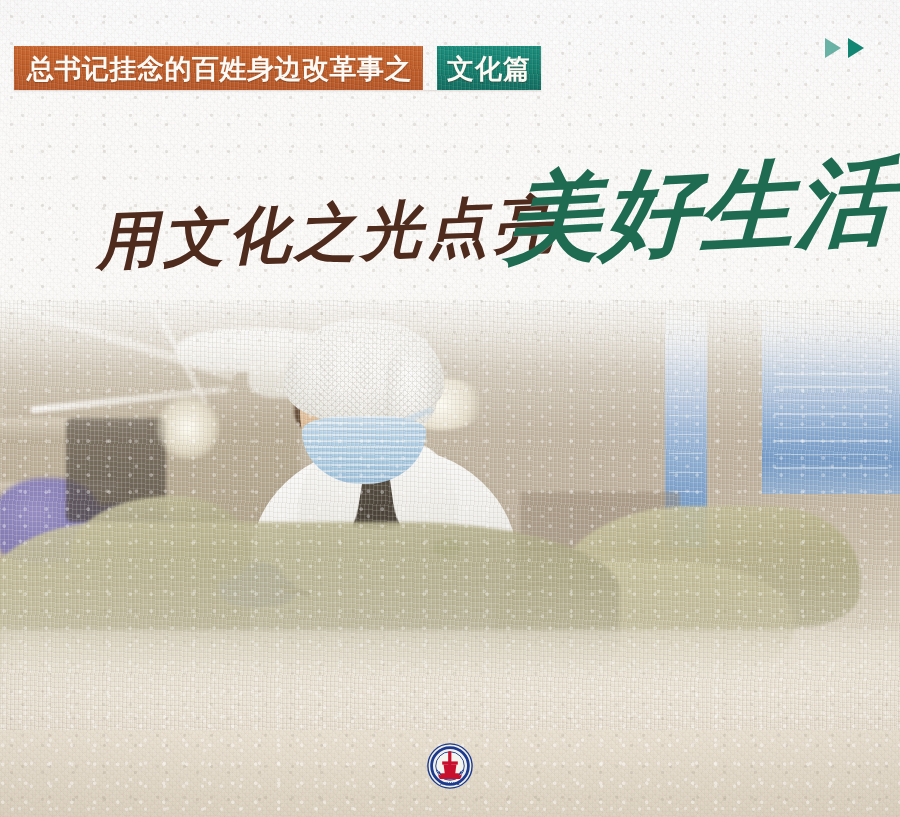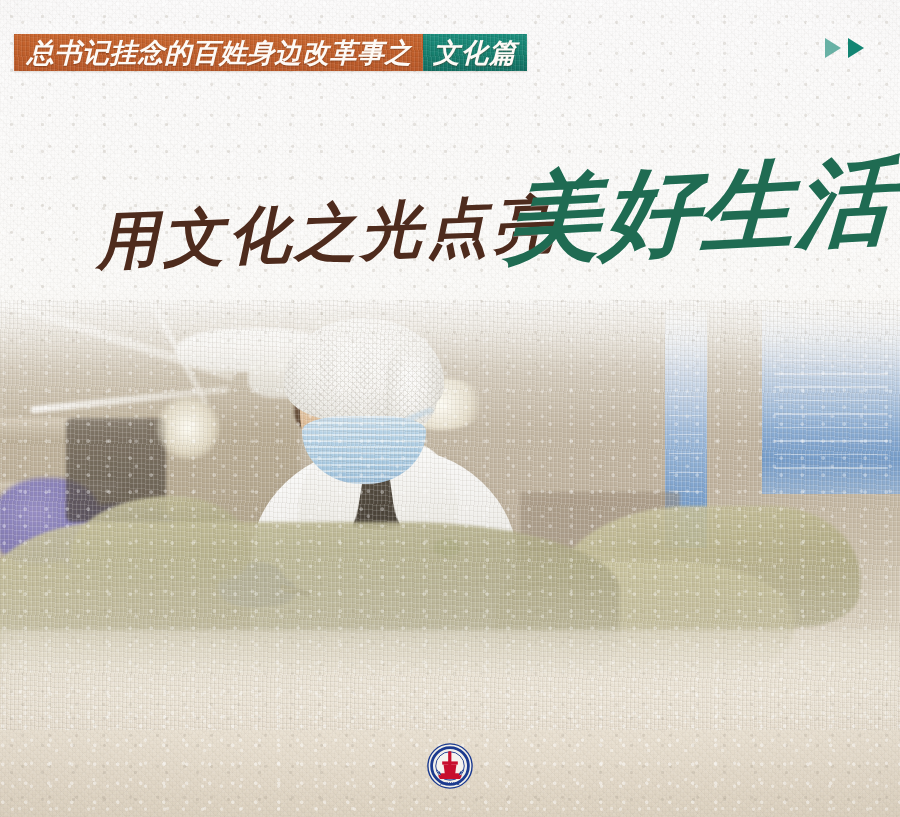--- a/index.html
+++ b/index.html
@@ -37,32 +37,32 @@
       radial-gradient(circle at 53% 88%, rgba(255,255,255,.45) 0 1.3px, rgba(255,255,255,0) 2px);
     background-size:23px 19px,31px 27px,19px 23px,27px 31px,37px 29px;
     opacity:.85;
   }
   .vignette{
     background:radial-gradient(ellipse 118% 95% at 50% 42%, rgba(255,255,255,0) 55%, rgba(120,106,88,.12) 100%);
   }
 
   
   #banner{
-    position:absolute;left:14px;top:34px;height:37px;display:flex;align-items:stretch;
+    position:absolute;left:14px;top:46px;height:44px;display:flex;align-items:stretch;
     box-shadow:0 1px 2px rgba(90,60,40,.18);
-    font-style:italic;
   }
   .bn-seg{display:flex;align-items:center;justify-content:center;position:relative;overflow:hidden;}
   .bn-main{
     background:linear-gradient(180deg,#c9662f 0%,#c05f2b 48%,#b8592a 100%);
     padding:0 11px 0 13px;
   }
   .bn-sub{
     background:linear-gradient(180deg,#1c8d7c 0%,#17806f 52%,#146f62 100%);
     padding:0 10px;
+    margin-left:14px;
   }
   .bn-seg::after{
     content:"";position:absolute;inset:0;pointer-events:none;
     background-image:
       repeating-linear-gradient(88deg, rgba(255,255,255,.10) 0 1px, rgba(0,0,0,.07) 1px 2px, rgba(0,0,0,0) 2px 4px),
       repeating-linear-gradient(6deg, rgba(255,255,255,.06) 0 1px, rgba(0,0,0,.05) 1px 2px, rgba(0,0,0,0) 2px 5px);
     opacity:.8;
   }
   .bn-txt{
     position:relative;z-index:2;color:#fdfaf6;

